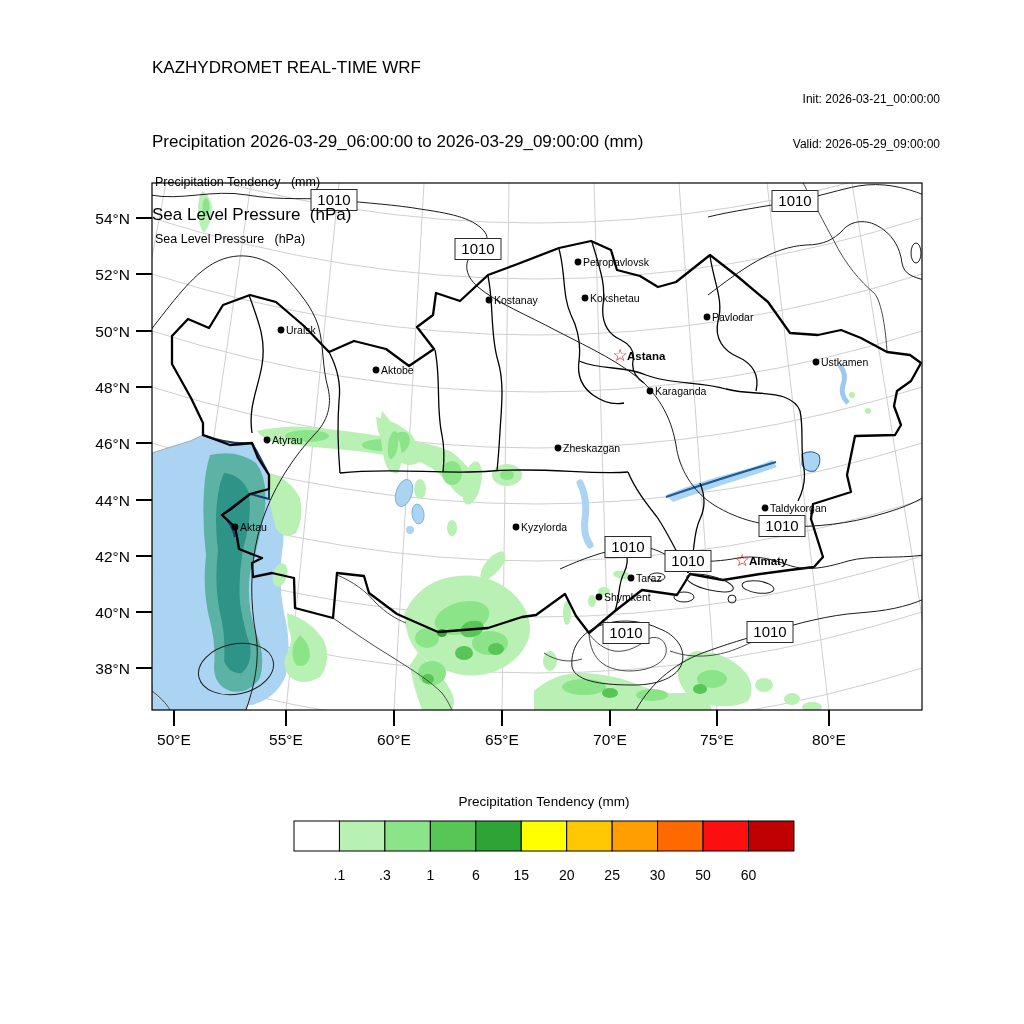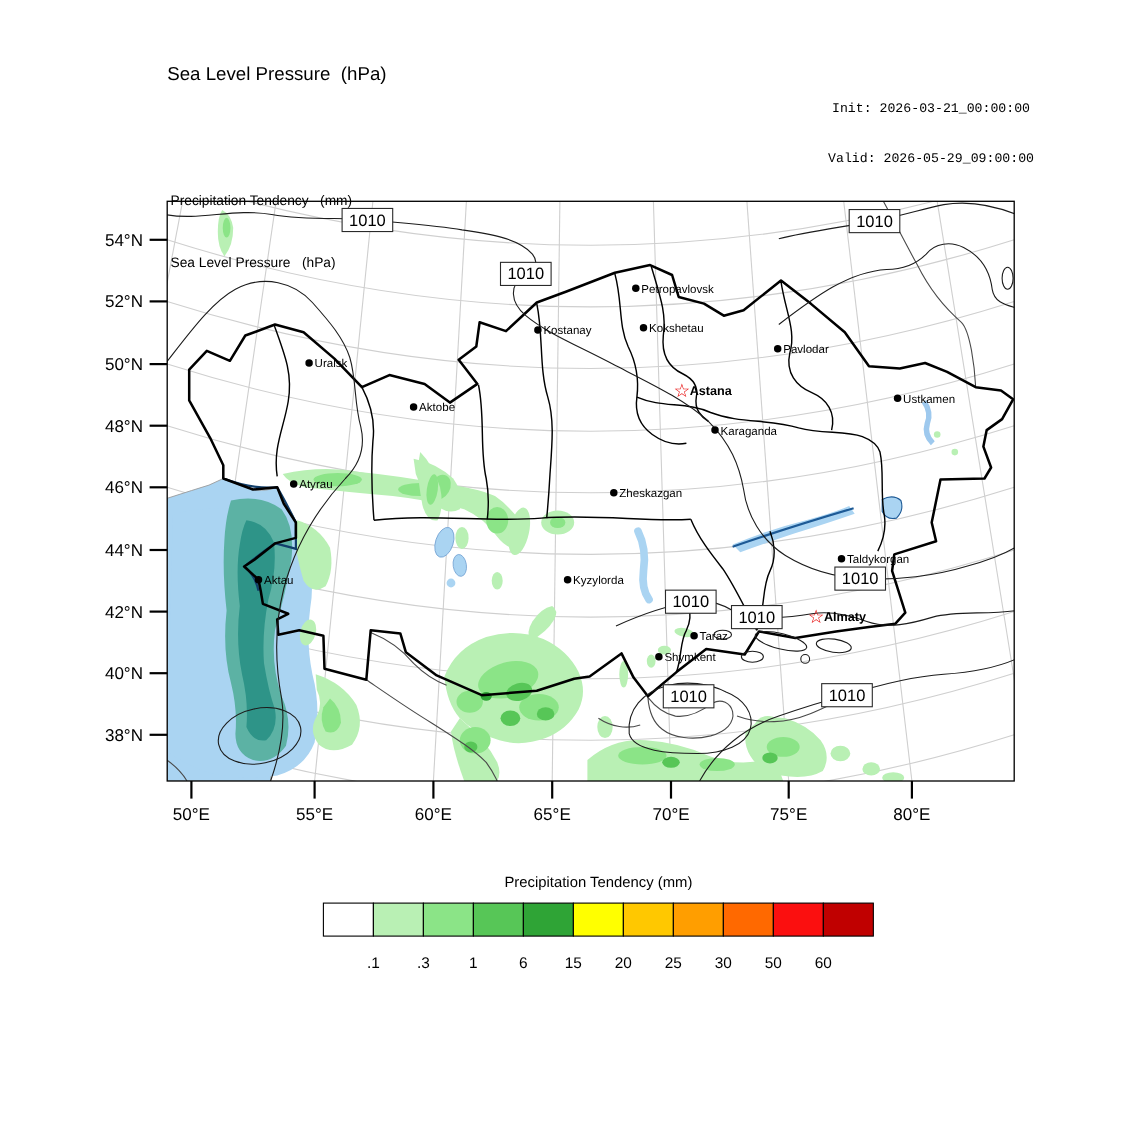--- a/index.html
+++ b/index.html
@@ -1,34 +1,36 @@
 <!DOCTYPE html>
 <html><head>
 <meta charset="utf-8">
 <style>
   html,body{margin:0;padding:0;background:#fff;}
   #page{position:relative;width:1024px;height:1024px;background:#ffffff;overflow:hidden;
         font-family:"Liberation Sans","DejaVu Sans",sans-serif;color:#000;}
   .hdr{position:absolute;left:152px;top:7px;line-height:24.5px;font-size:17px;white-space:pre;}
-  .initblk{position:absolute;right:84px;top:62px;text-align:center;font-size:12px;line-height:15px;white-space:pre;font-family:Liberation Mono, monospace;}
+  .initblk{position:absolute;right:84px;top:62px;text-align:right;font-size:12px;line-height:15px;white-space:pre;}
   .maplegend{position:absolute;left:155px;top:135px;font-size:12.5px;line-height:19px;white-space:pre;}
   svg text{font-family:"Liberation Sans","DejaVu Sans",sans-serif;}
   .ax{font-size:15.5px;}
   .city{font-size:10.5px;}
   .citybold{font-size:11.5px;font-weight:bold;}
   .plabel{font-size:15px;}
   .cbtick{font-size:14px;}
   .cbtitle{font-size:13.5px;}
 </style>
 </head>
 <body>
 
 <div id="page">
 
   <div class="hdr">
+    <div>KAZHYDROMET REAL-TIME WRF</div>
+    <div>Precipitation 2026-03-29_06:00:00 to 2026-03-29_09:00:00 (mm)</div>
     <div>Sea Level Pressure  (hPa)</div>
   </div>
 
   <div class="initblk">
     <div>Init: 2026-03-21_00:00:00</div>
     <div>Valid: 2026-05-29_09:00:00</div>
   </div>
 
   <div class="maplegend">
     <div>Precipitation Tendency   (mm)</div>

